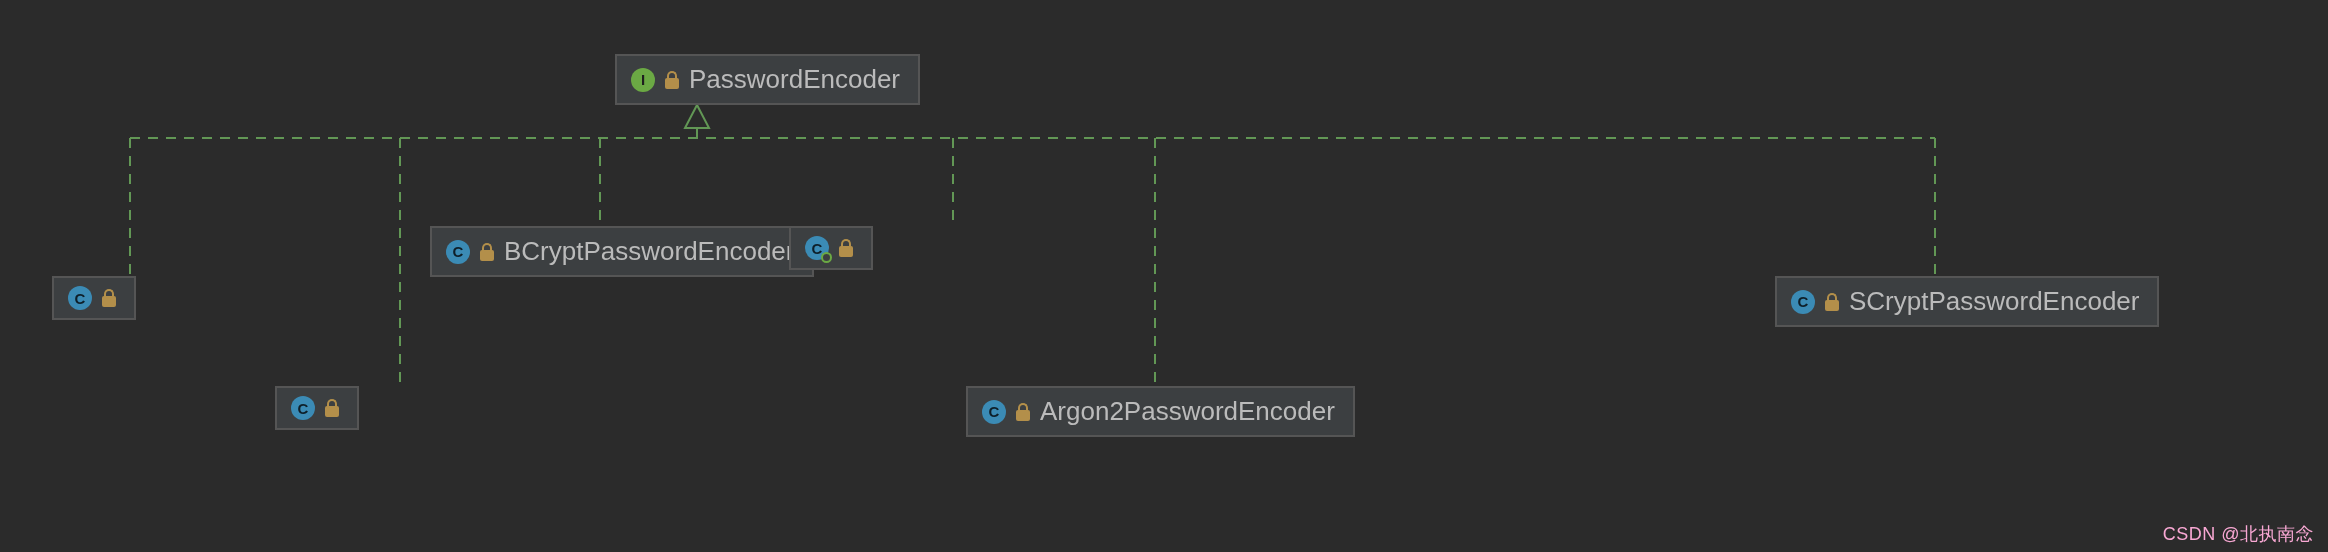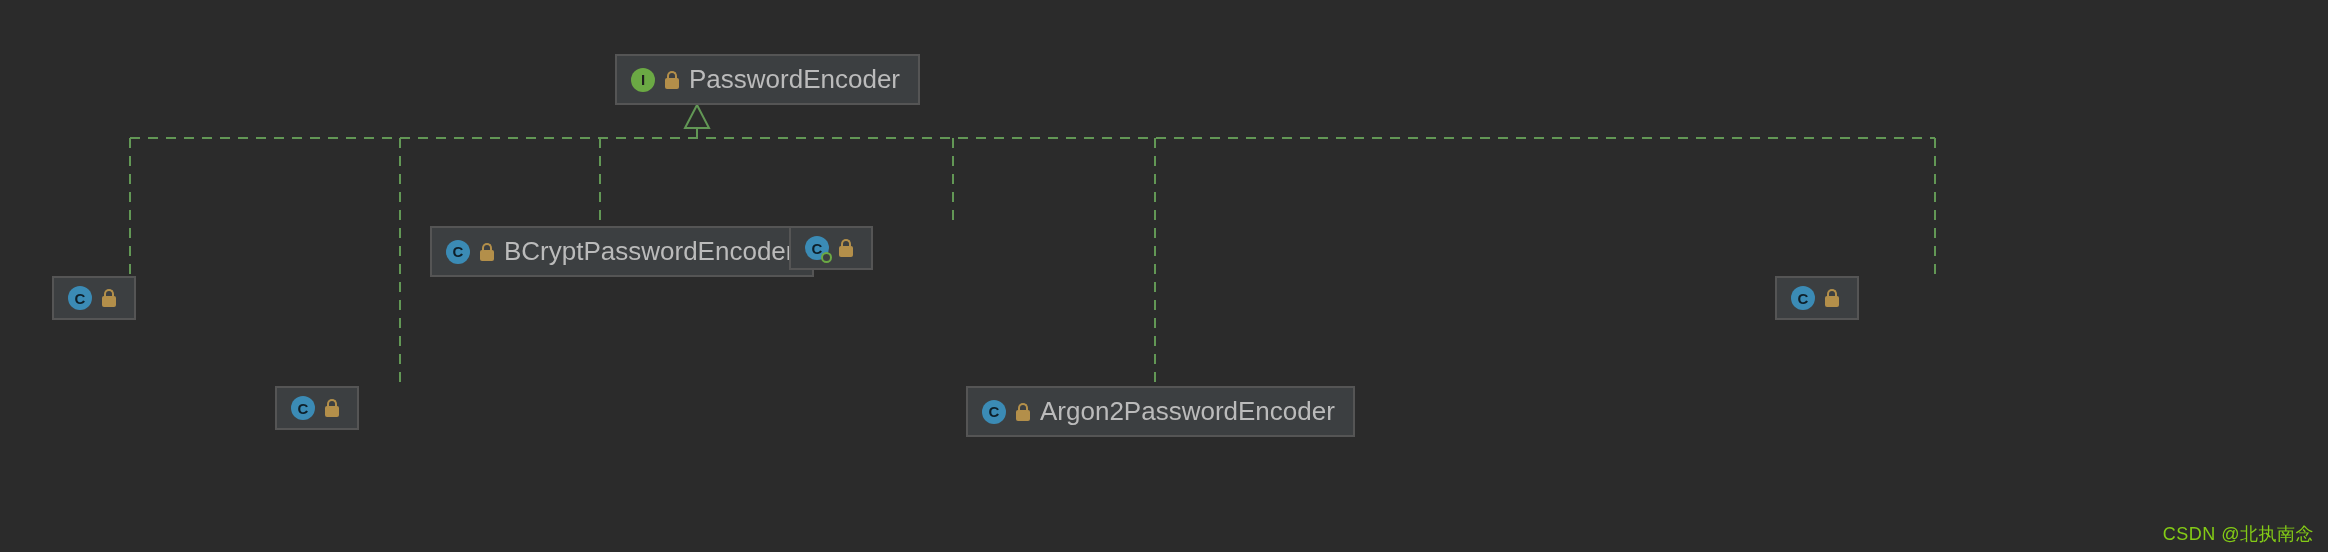--- a/index.html
+++ b/index.html
@@ -88,21 +88,21 @@
     stroke-width: 2;
     stroke-dasharray: 10 8;
   }
   svg.connector .solid { stroke-dasharray: none; }
   svg.connector .arrow { fill: #2b2b2b; stroke: #629755; stroke-width: 2; stroke-dasharray: none; }
   .watermark {
     position: absolute;
     bottom: 6px;
     right: 14px;
     font-size: 18px;
-    color: #84cc16;
+    color: #f9a8d4;
     letter-spacing: 0.5px;
   }
 </style>
 </head>
 <body>
 
 <svg class="connector">
 
   <path class="arrow" d="M 697 105 L 685 128 L 709 128 Z"></path>
 
@@ -147,15 +147,16 @@
 
 <div class="node" style="left:966px; top:386px;">
   <span class="badge badge-class">C</span>
   <span class="lock"></span>
   <span>Argon2PasswordEncoder</span>
 </div>
 
 <div class="node" style="left:1775px; top:276px;">
   <span class="badge badge-class">C</span>
   <span class="lock"></span>
+  <span>SCryptPasswordEncoder</span>
 </div>
 
 <div class="watermark">CSDN @北执南念</div>
 
 </body></html>

